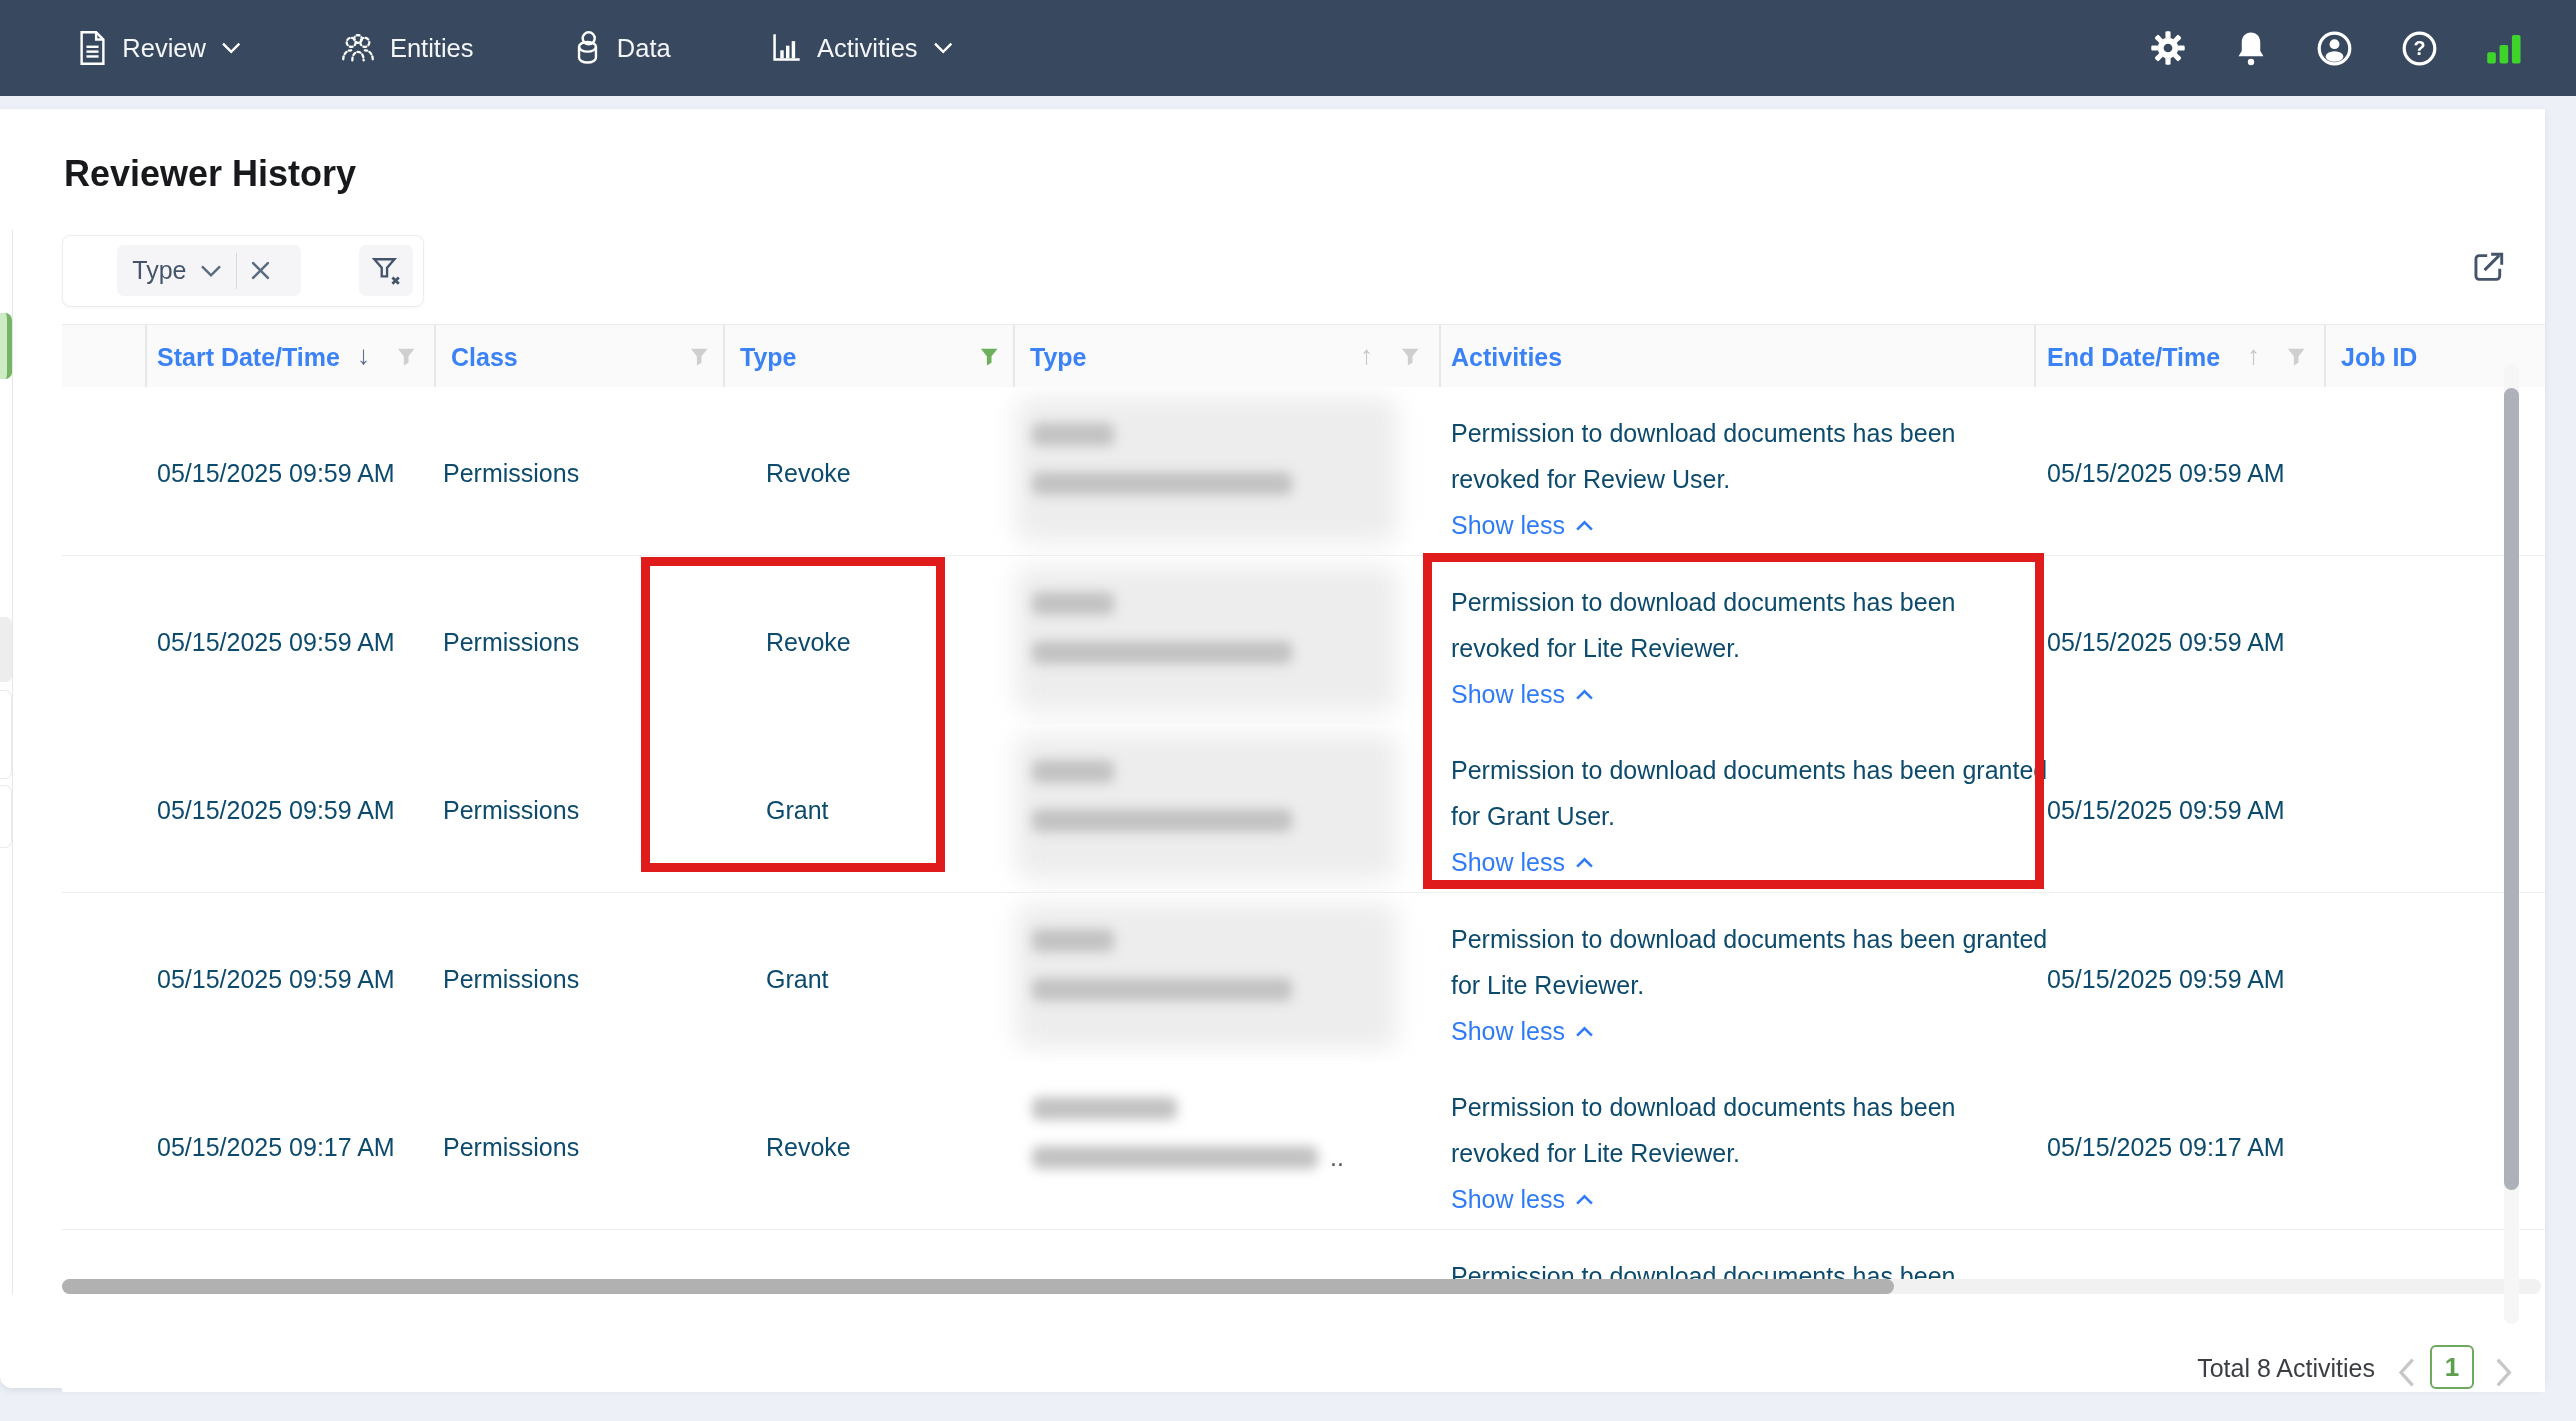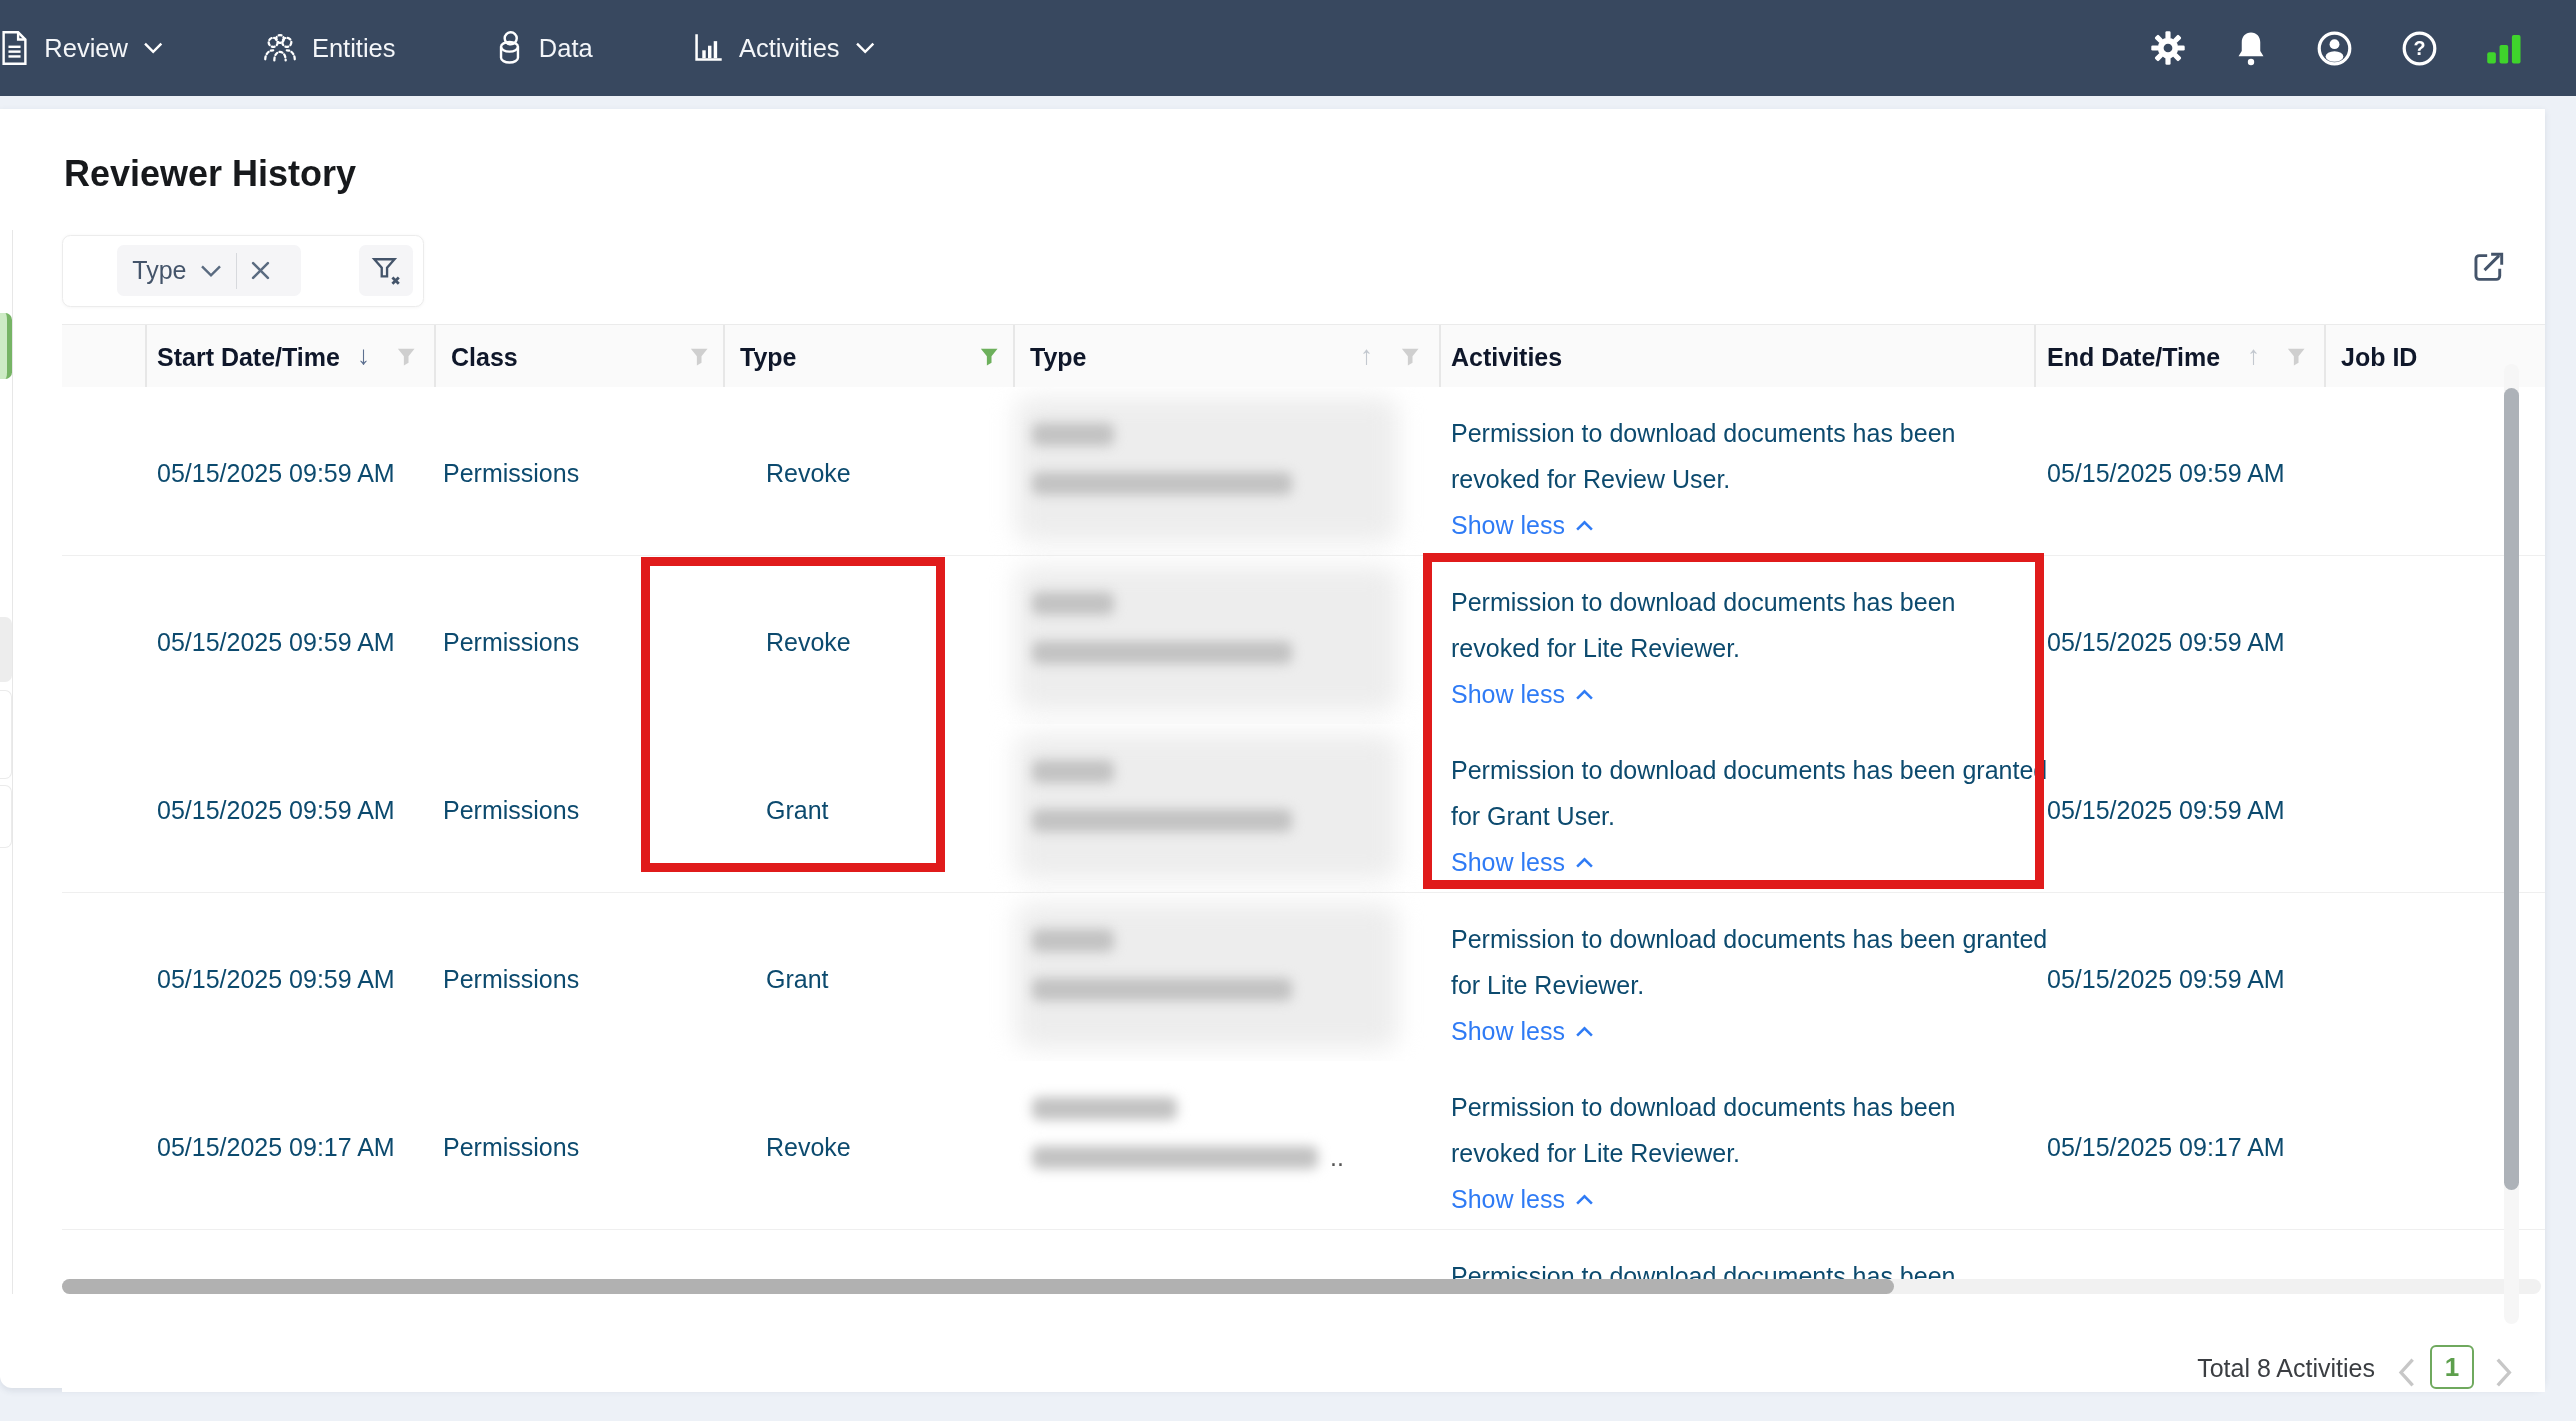--- a/index.html
+++ b/index.html
@@ -2,21 +2,21 @@
 <html style="font-size:13.6px"><head>
 <meta charset="utf-8">
 <style>
   * { margin:0; padding:0; box-sizing:border-box; }
   html,body { width:2576px; height:1422px; }
   body { font-family:"Liberation Sans", sans-serif; background:#edf1f7; position:relative; overflow:hidden; }
 
   
   .topnav { position:absolute; left:0; top:0; width:2576px; height:96px;
             background:#38485f; display:flex; align-items:center; color:#fff; }
-  .nav-left { display:flex; align-items:center; }
+  .nav-left { display:flex; align-items:center; padding-left:78px; }
   .nav-item { display:flex; align-items:center; gap:15.3px; margin-right:99px;
               font-size:25.5px; color:#f4f6f9; cursor:pointer; white-space:nowrap; }
   .nav-item svg { display:block; }
   .nav-right { margin-left:auto; display:flex; align-items:center; gap:48px; padding-right:53px; }
   .nav-right .nav-icon-btn { display:flex; align-items:center; cursor:pointer; }
 
   
   .card { position:absolute; left:0; top:109px; width:2545px; height:1279px;
           background:#ffffff; border-radius:0 0 12px 12px;
           box-shadow:0 2.6px 6.8px rgba(40,60,90,.10); }
@@ -35,21 +35,21 @@
   .clear-filters-btn { position:absolute; left:296px; top:9.4px; width:54px; height:51px;
                  background:#f5f5f7; border-radius:6.8px; display:flex; align-items:center;
                  justify-content:center; cursor:pointer; }
   .export-btn { position:absolute; left:2466px; top:136px; width:44px; height:44px;
                 display:flex; align-items:center; justify-content:center; cursor:pointer; }
 
   
   .thead { position:absolute; left:62px; top:215px; width:2483px; height:64px;
            background:#fafafa; border-top:1.7px solid #ebebeb; border-bottom:1.7px solid #e6e6e6; }
   .th { position:absolute; top:0; height:64px; display:flex; align-items:center;
-        font-size:25px; font-weight:700; color:#0f172a; cursor:pointer; }
+        font-size:25px; font-weight:700; color:#3b82f6; cursor:pointer; }
   .col-div { position:absolute; top:0; width:1.7px; height:64px; background:#e7e7e7; }
   .sort-arrow { font-size:26px; font-weight:400; }
   .sort-desc { color:#5d7090; }
   .sort-asc  { color:#c3c8cf; }
   .funnel { display:block; }
 
   .tbody { position:absolute; left:62px; top:278px; width:2483px; height:1005px; overflow:hidden; }
   .row { position:absolute; left:0; width:2483px; height:169px; border-bottom:1.7px solid #efefef; background:#fff; }
   .cell { position:absolute; font-size:25px; color:#0c4a6e; white-space:nowrap; }
   .cell-mid { top:72px; }

